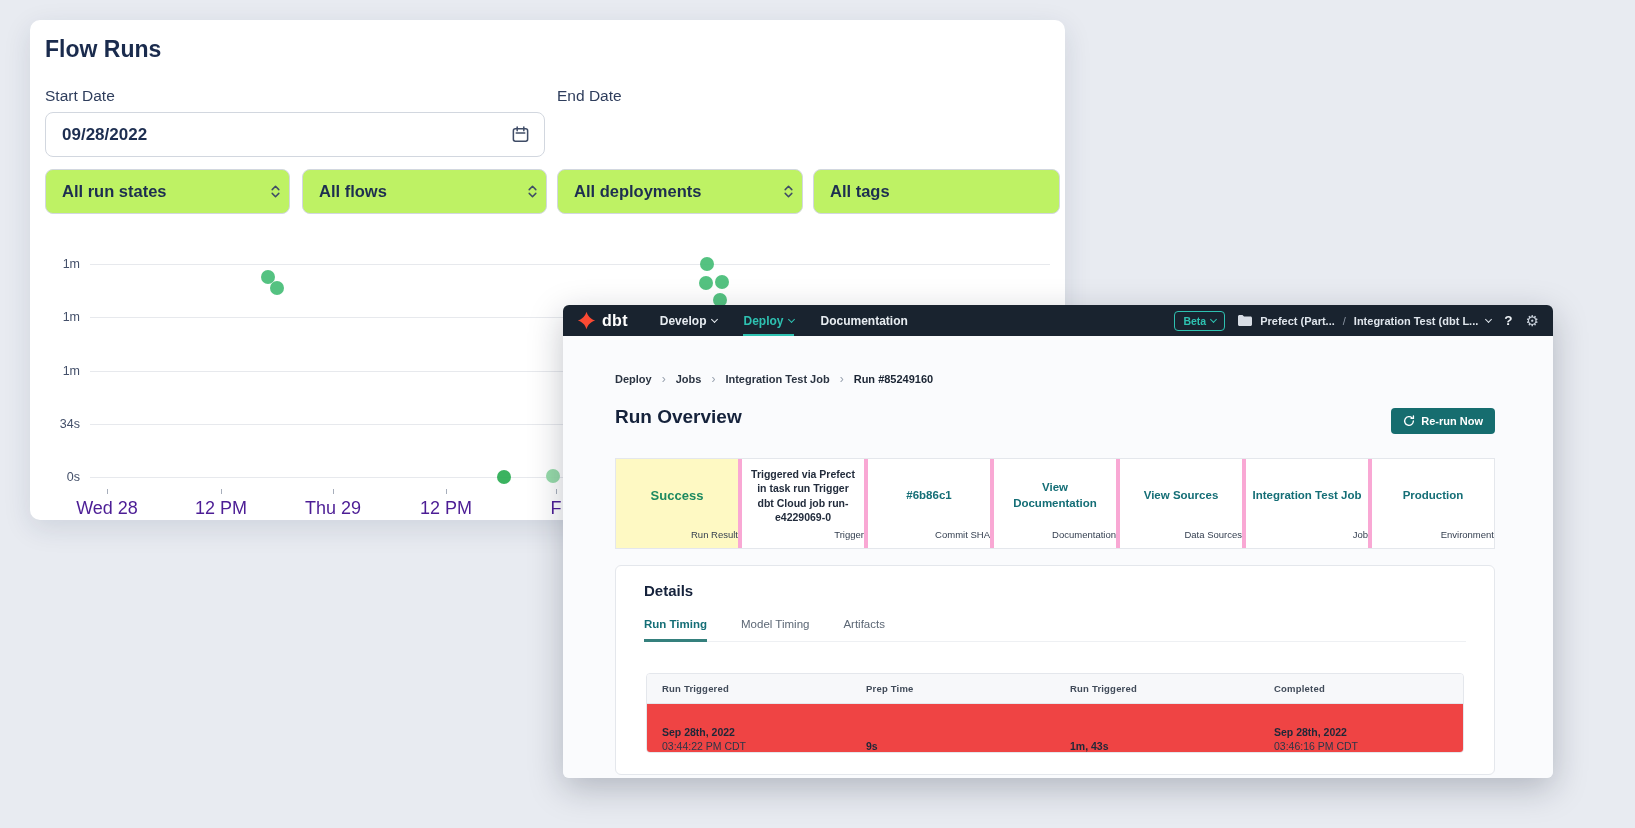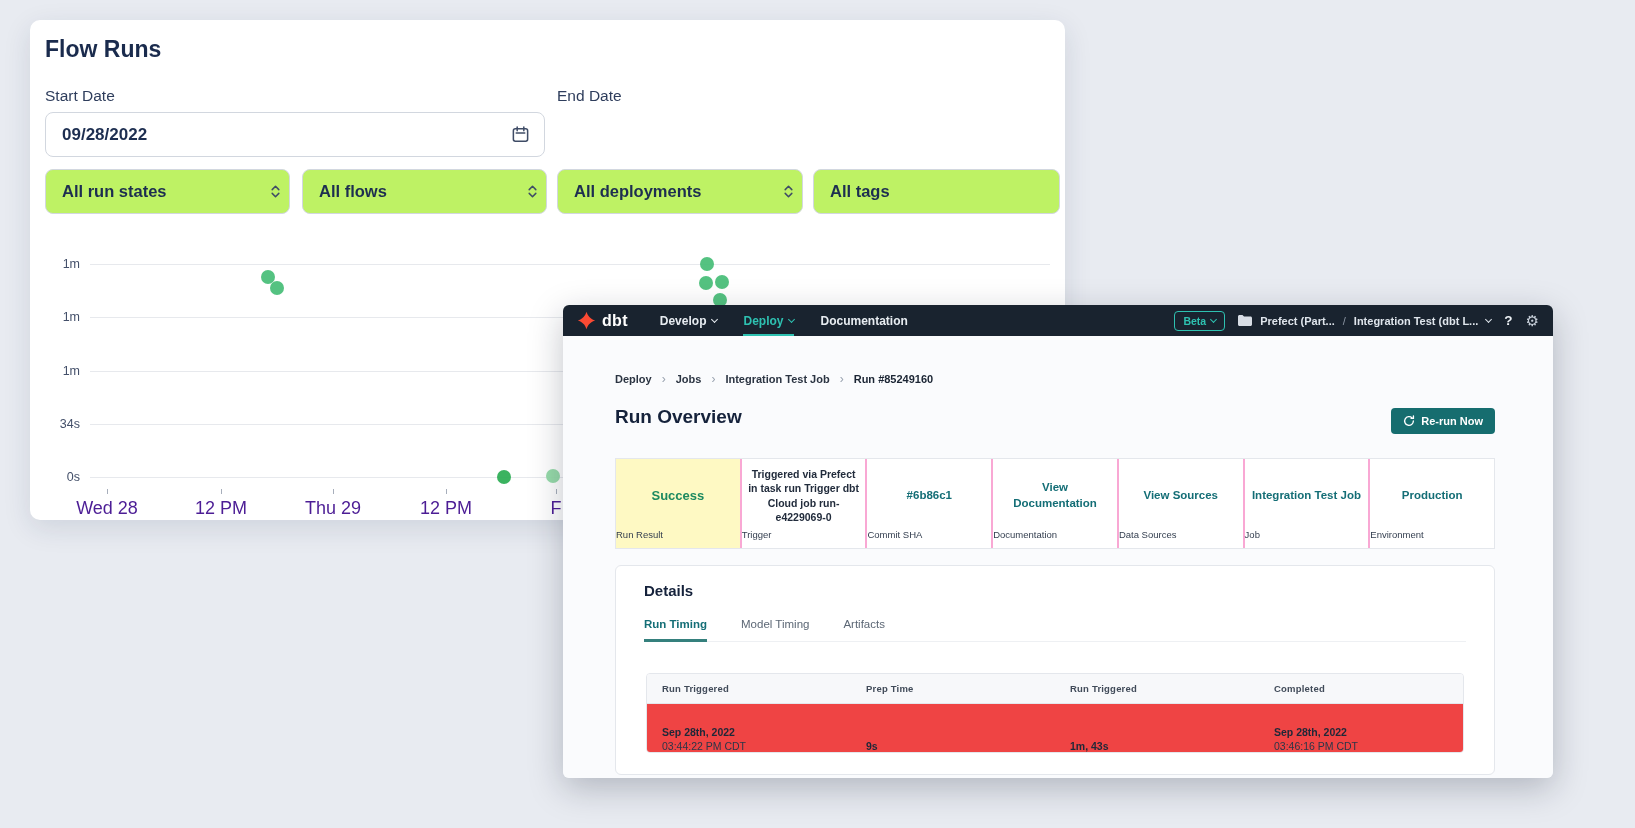--- a/index.html
+++ b/index.html
@@ -61,26 +61,26 @@
   .crumb.current { color:#1a2433; font-weight:700; cursor:default; }
   .crumb-sep { color:#9aa3b0; font-size:12px; }
   .run-title { position:absolute; left:52px; top:70px; font-size:19px; font-weight:700; color:#15223b; }
   .rerun-btn { position:absolute; right:58px; top:72px; height:26px; display:flex; align-items:center;
     gap:6px; background:#166d6f; color:#fff; font-size:11px; font-weight:600; border:none;
     border-radius:4px; padding:0 12px; cursor:pointer; font-family:inherit; }
 
   .cards-row { position:absolute; left:52px; right:58px; top:122px; height:91px; background:#fff;
     border:1px solid #e4e7ec; display:flex; }
   .card-cell { flex:1; position:relative; display:flex; align-items:center; justify-content:center;
-    padding:4px 6px 20px; border-left:2px solid #f9a8d4; cursor:pointer; }
+    padding:4px 6px 20px; border-left:4px solid #f9a8d4; cursor:pointer; }
   .card-cell:first-child { border-left:none; background:#fef9c3; }
   .card-value { font-size:11.5px; font-weight:700; color:#146e76; text-align:center; line-height:1.35; }
   .card-cell.success .card-value { font-size:13px; color:#1d8a60; }
   .card-cell.plain .card-value { font-size:10.5px; color:#222c3c; }
-  .card-label { position:absolute; left:0; right:0; bottom:8px; text-align:left; font-size:9.5px;
+  .card-label { position:absolute; left:0; right:0; bottom:8px; text-align:right; font-size:9.5px;
     color:#333e4f; }
 
   .details-card { position:absolute; left:52px; right:58px; top:229px; height:210px; background:#fff;
     border:1px solid #e4e7ec; border-radius:6px; }
   .details-title { position:absolute; left:28px; top:16px; font-size:15px; font-weight:700; color:#15223b; }
   .tabs { position:absolute; left:28px; right:28px; top:52px; display:flex; gap:34px;
     border-bottom:1px solid #eef0f3; }
   .tab { font-size:11.5px; font-weight:500; color:#5c6775; padding-bottom:9px; cursor:pointer;
     border-bottom:3px solid transparent; margin-bottom:-1px; }
   .tab.active { color:#146e76; font-weight:700; border-bottom-color:#35807d; }

